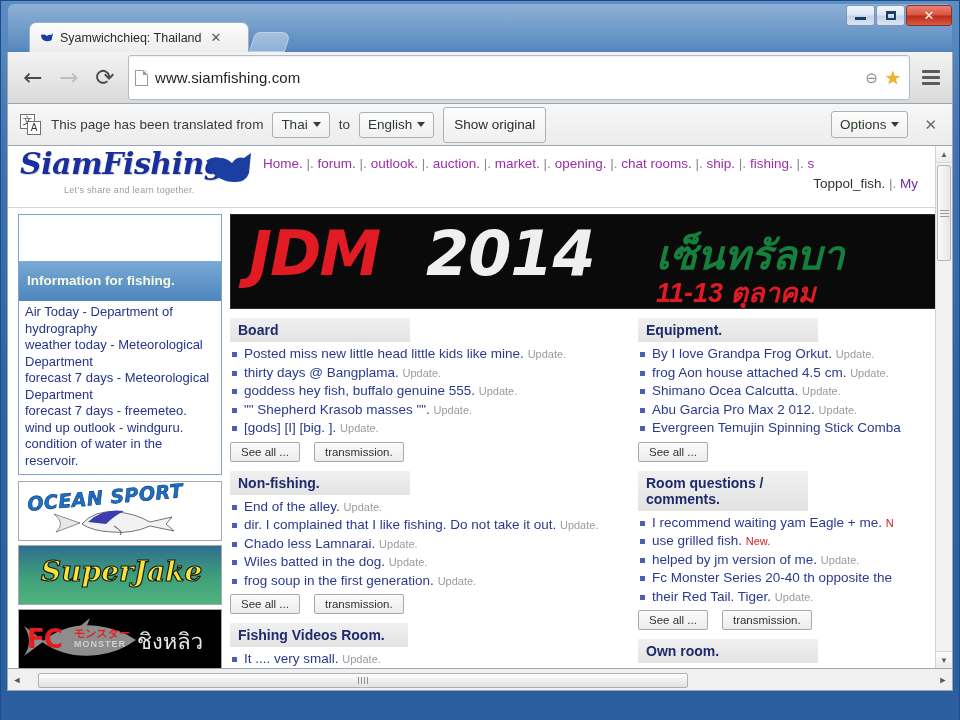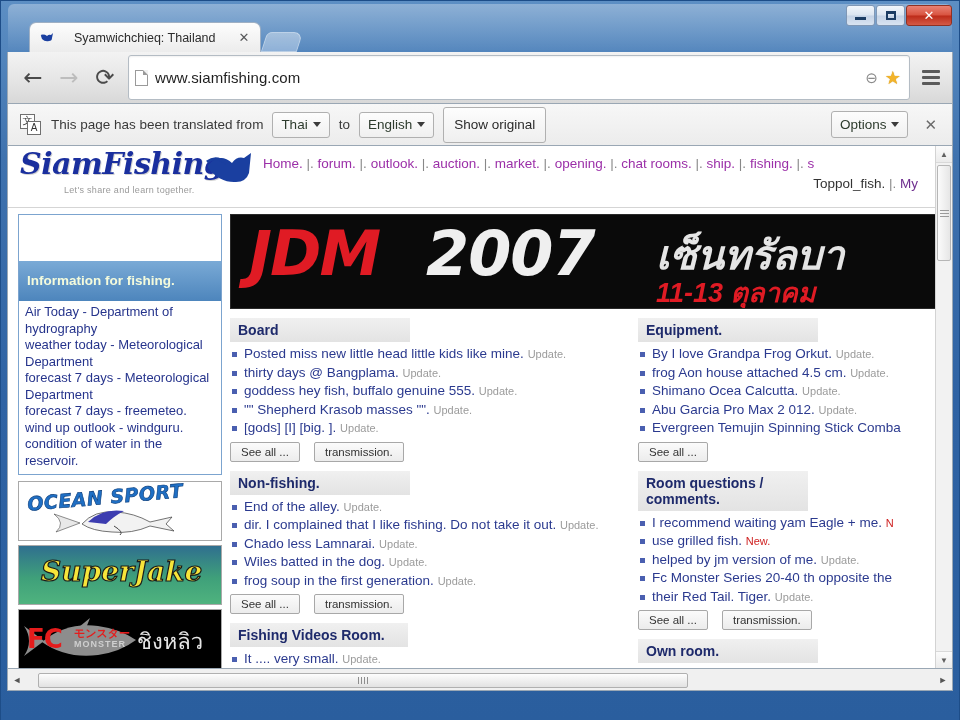--- a/index.html
+++ b/index.html
@@ -47,21 +47,21 @@
   .wbtn .glyph-min{ display:block; width:11px; height:3px; background:#1b3c63; margin-top:6px;}
   .wbtn .glyph-max{ display:block; width:10px; height:9px; border:2px solid #1b3c63; border-top-width:3px;}
 
   
   #tabstrip{ position:absolute; left:22px; bottom:0; display:flex; align-items:flex-end; }
   #tab{
     position:relative; height:30px; min-width:220px;
     background:linear-gradient(180deg,#fdfdfd,#ececec);
     border:1px solid #9fb0c4; border-bottom:none;
     border-radius:7px 7px 0 0;
-    display:flex; align-items:center; padding:0 8px 0 10px; gap:20px;
+    display:flex; align-items:center; padding:0 8px 0 10px; gap:6px;
   }
   #tab-title{ font-size:12.5px; color:#2b2b2b; white-space:nowrap;
     max-width:160px; overflow:hidden; text-overflow:clip; }
   #tab-close{ font-size:13px; color:#58595b; cursor:pointer; padding:0 3px;}
   .favicon{ width:14px; height:13px; position:relative; flex:none;}
   #newtab{
     width:36px; height:20px; margin-left:3px;
     background:linear-gradient(180deg,rgba(255,255,255,.40),rgba(190,212,238,.55));
     border:1px solid rgba(255,255,255,.35);
     border-radius:5px 9px 0 0; transform:skewX(-18deg);
@@ -191,21 +191,21 @@
 
   
   #banner{ height:95px; background:#0a0a0a; position:relative; overflow:hidden;
     border:1px solid #2a2a2a; }
   #banner .jdm{ position:absolute; left:18px; top:8px; font-family:"DejaVu Sans", sans-serif;
     font-style:italic; font-weight:bold; font-size:62px; color:#e01b24; line-height:1;
     letter-spacing:-2px; }
   #banner .yr{ position:absolute; left:195px; top:8px; font-family:"DejaVu Sans", sans-serif;
     font-style:italic; font-weight:bold; font-size:62px; color:#efefef; line-height:1;
     letter-spacing:-1px; }
-  #banner .th1{ position:absolute; left:425px; top:8px; font-size:40px; color:#e5e5e5;
+  #banner .th1{ position:absolute; left:425px; top:8px; font-size:40px; color:#15803d;
     font-style:italic; font-weight:bold; white-space:nowrap; }
   #banner .th2{ position:absolute; left:425px; top:56px; font-size:27px; color:#e01b24;
     font-style:italic; font-weight:bold; white-space:nowrap; }
 
   
   #boards{ display:flex; gap:10px; padding-top:9px; }
   #colA{ width:398px; flex:none; }
   #colB{ flex:1; }
 
   .sect{ margin-bottom:9px; }
@@ -436,21 +436,21 @@
             <div class="mon">モンスター</div>
             <div class="mon2">MONSTER</div>
             <div class="thai">ชิงหลิว</div>
           </div>
         </div>
 
         <div id="rightwrap">
 
           <div id="banner">
             <span class="jdm">JDM</span>
-            <span class="yr">2007</span>
+            <span class="yr">2014</span>
             <span class="th1">เซ็นทรัลบา</span>
             <span class="th2">11-13 ตุลาคม</span>
           </div>
 
           <div id="boards">
 
             <div id="colA">
 
               <div class="sect">
                 <div class="sect-head">Board</div>

